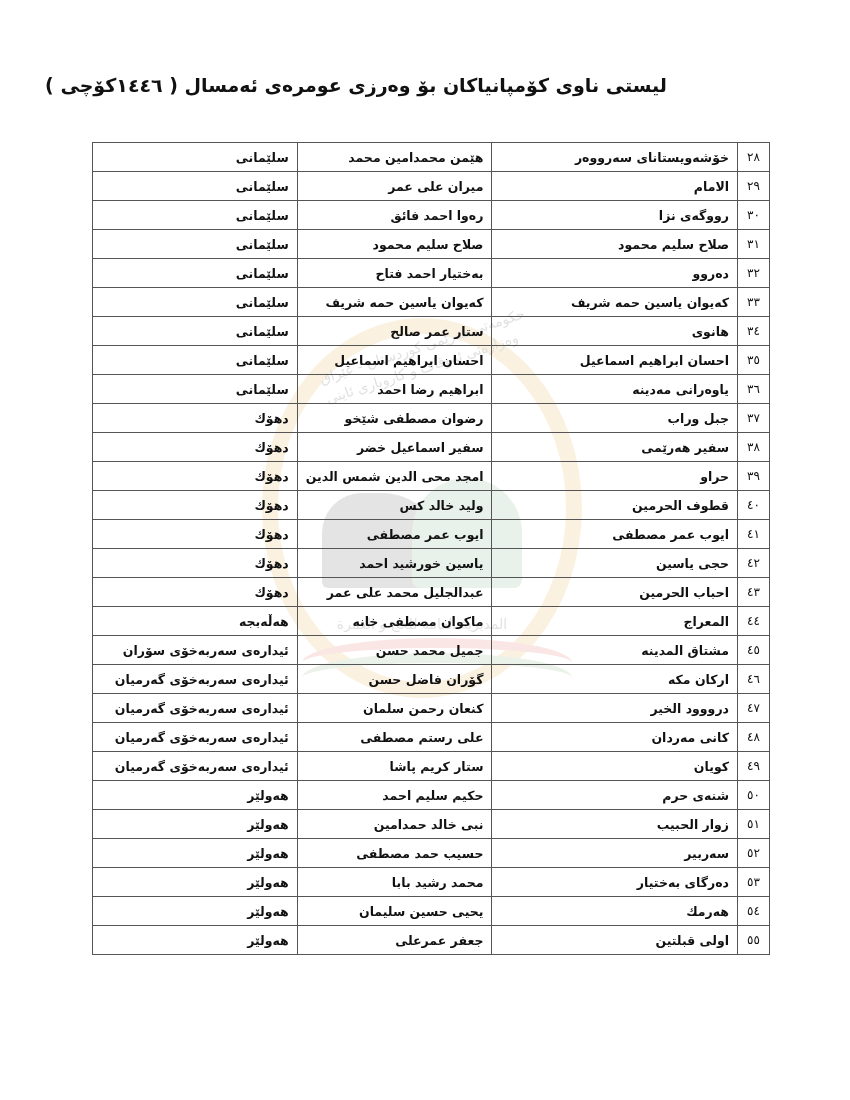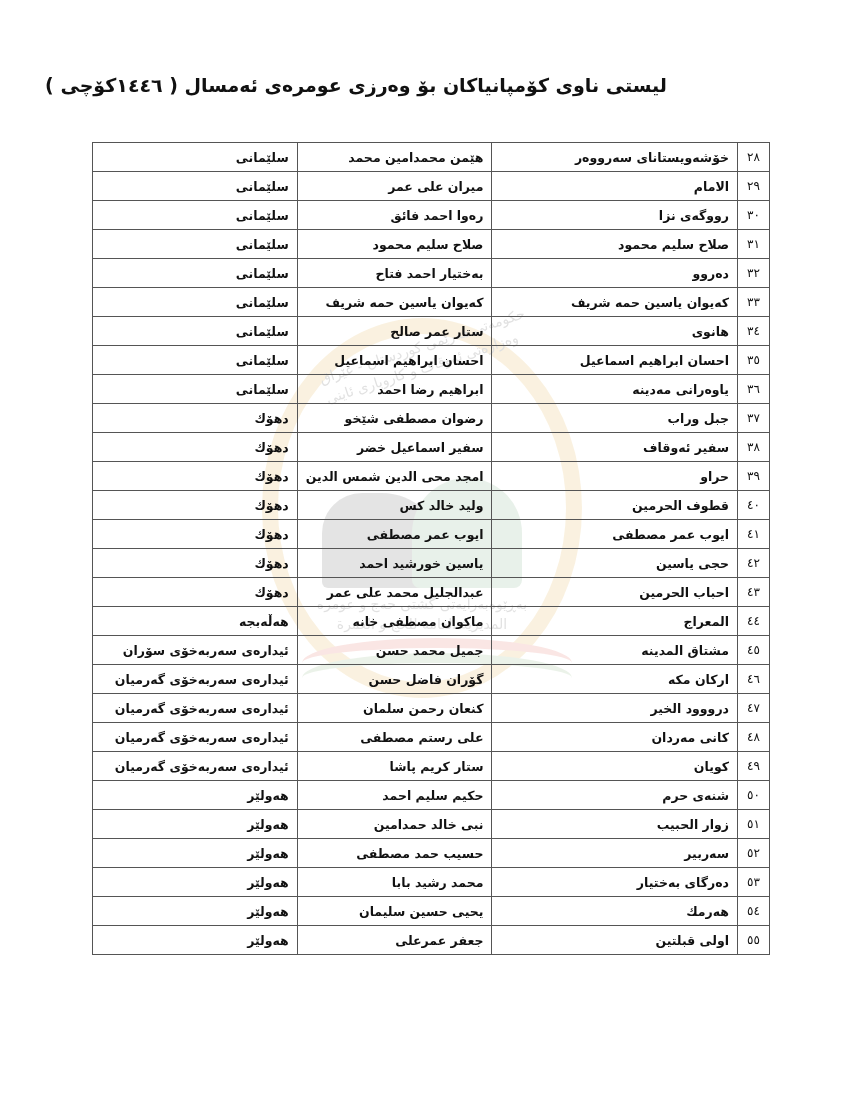--- a/index.html
+++ b/index.html
@@ -34,21 +34,20 @@
 <body>
 
 <div class="title">لیستی ناوی کۆمپانیاکان بۆ وەرزی عومرەی ئەمسال ( ١٤٤٦كۆچی )</div>
 
 <div class="watermark">
   <div class="wm-ring"></div>
   <div class="wm-kaaba"></div>
   <div class="wm-dome"></div>
   <div class="wm-text" style="top:40px;transform:rotate(-18deg);">حکومەتی هەرێمی کوردستان - عێراق</div>
   <div class="wm-text" style="top:62px;transform:rotate(-18deg);">وەزارەتی ئەوقاف و کاروباری ئاینی</div>
-  <div class="wm-text" style="top:298px;">بەڕێوەبەرایەتی گشتی حەج و عومرە</div>
   <div class="wm-text" style="top:318px;">المديرية العامة للحج و العمرة</div>
   <div class="wm-swoosh-r"></div>
   <div class="wm-swoosh-g"></div>
 </div>
 
 <table>
   <tbody id="tbody">
       <tr>
         <td class="num">٢٨</td>
         <td class="company">خۆشەویستانای سەرووەر</td>
@@ -104,21 +103,21 @@
         <td class="city">سلێمانی</td>
       </tr>
       <tr>
         <td class="num">٣٧</td>
         <td class="company">جبل وراب</td>
         <td class="owner">رضوان مصطفی شێخو</td>
         <td class="city">دهۆك</td>
       </tr>
       <tr>
         <td class="num">٣٨</td>
-        <td class="company">سفیر ئەوقاف</td>
+        <td class="company">سفیر هەرێمی</td>
         <td class="owner">سفیر اسماعیل خضر</td>
         <td class="city">دهۆك</td>
       </tr>
       <tr>
         <td class="num">٣٩</td>
         <td class="company">حراو</td>
         <td class="owner">امجد محی الدین شمس الدین</td>
         <td class="city">دهۆك</td>
       </tr>
       <tr>

